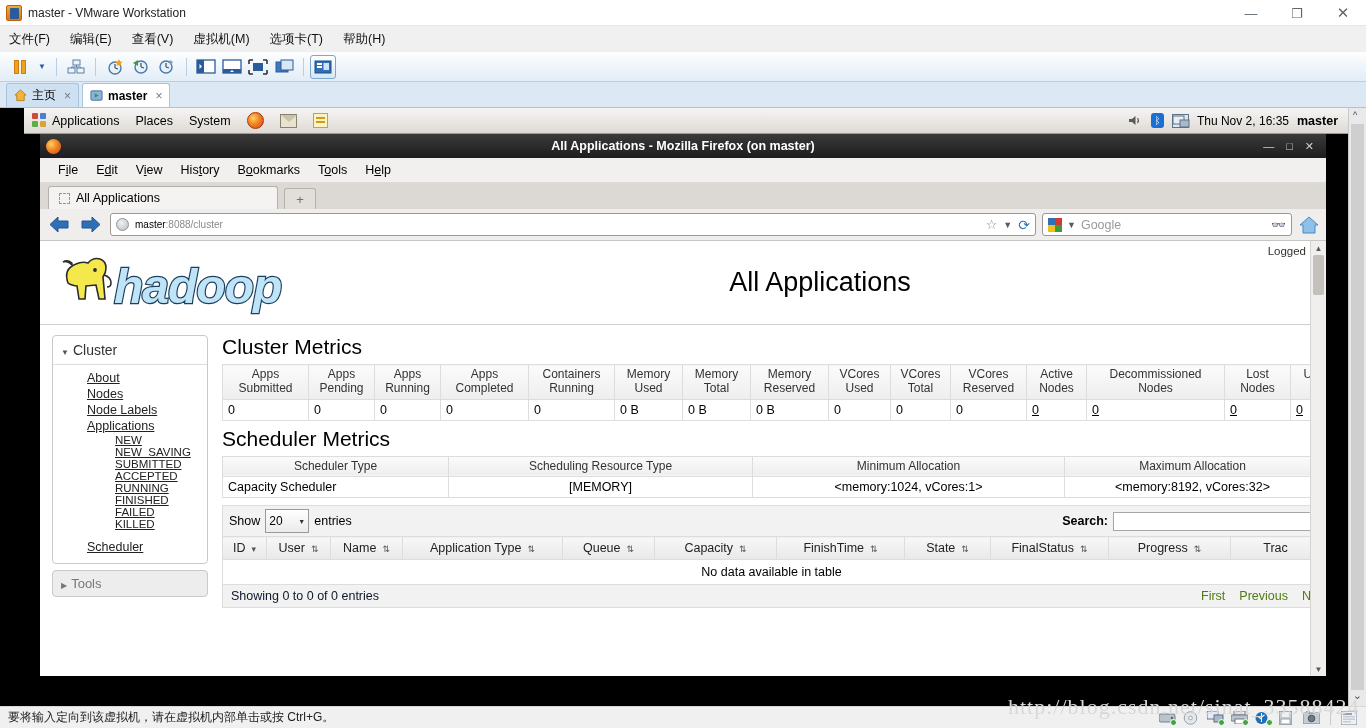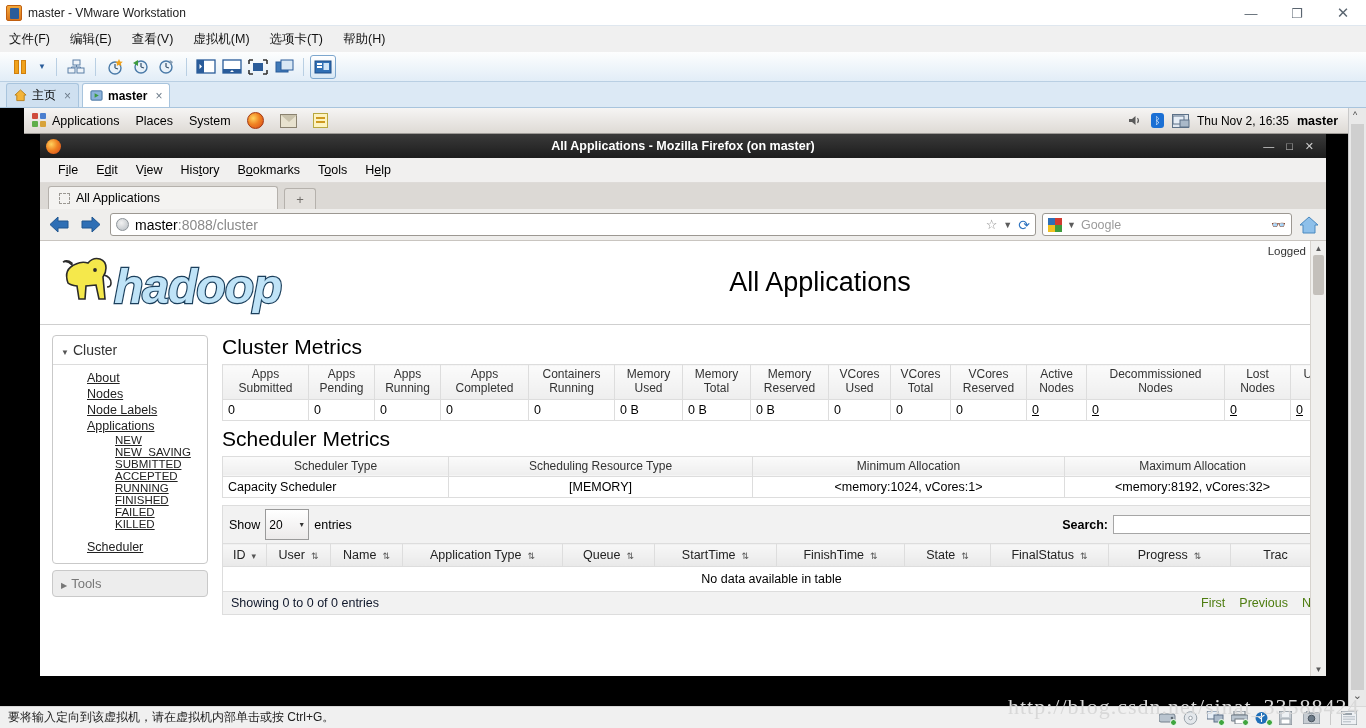--- a/index.html
+++ b/index.html
@@ -125,21 +125,21 @@
   .ff-navbar { height:32px; background:#efeeec; display:flex; align-items:center;
                gap:6px; padding:0 6px; border-bottom:1px solid #c9c5c0; }
   .navarrow { width:26px; height:22px; display:flex; align-items:center;
               justify-content:center; }
   .urlbar { flex:1; height:23px; background:#fff; border:1px solid #9c9892;
             border-radius:3px; display:flex; align-items:center; gap:6px;
             padding:0 5px; }
   .globe { width:13px;height:13px;border-radius:50%;
            background:radial-gradient(circle at 40% 35%,#f2f2f2,#b6bcc2);
            border:1px solid #8d9499; }
-  .urltext { font-size:14px; color:#8a8a8a; }
+  .urltext { font-size:10px; color:#8a8a8a; }
   .urltext b { color:#000; font-weight:normal; }
   .urlbar-right { margin-left:auto; display:flex; align-items:center; gap:6px; }
   .star { color:#8d8d8d; font-size:13px; }
   .chev { color:#5c5c5c; font-size:9px; }
   .reload { color:#2f74c0; font-size:14px; }
   .searchbar { width:250px; height:23px; background:#fff; border:1px solid #9c9892;
                border-radius:3px; display:flex; align-items:center; gap:5px;
                padding:0 5px; }
   .gicon { width:14px;height:14px;position:relative;}
   .sch-ph { font-size:12.5px; color:#9a9a9a; }
@@ -198,21 +198,21 @@
   table.hd td { border:1px solid #ddd; font-size:12.5px; color:#000;
                 padding:3px 5px; text-align:left; background:#fff; }
   table.hd td.ctr { text-align:center; }
   td a.lnk, .lnk { color:#000; text-decoration:underline; }
 
   
   .dt-wrap { width:1098px; margin-top:7px; }
   .dt-top { display:flex; align-items:center; background:#f2f2f2;
             border:1px solid #ddd; border-bottom:none; padding:3px 6px; }
   .dt-show { font-size:12.5px; color:#000; display:flex; align-items:center; gap:5px; }
-  .dt-select { height:31px; min-width:44px; border:1px solid #9a9a9a;
+  .dt-select { height:24px; min-width:44px; border:1px solid #9a9a9a;
                background:linear-gradient(#ffffff,#eceaea); font-size:12px;
                display:flex; align-items:center; padding:0 3px; gap:6px; }
   .dt-select .cv { font-size:7px; color:#333; margin-left:auto; }
   .dt-search { margin-left:auto; display:flex; align-items:center; gap:5px;
                font-size:12.5px; font-weight:bold; }
   .dt-search-input { width:200px; height:19px; background:#fff;
                      border:1px solid #a6a6a6; }
   table.apps { border-collapse:collapse; width:1098px; table-layout:fixed; }
   table.apps th { background:linear-gradient(#f7f7f7,#e9e9e9); border:1px solid #ddd;
                   font-size:12.5px; font-weight:normal; color:#222; padding:4px 6px;
@@ -716,21 +716,21 @@
                     <col style="width:122px">
                       <col style="width:90px">
                   </colgroup>
                   <thead>
                       <tr>
                     <th><span>ID</span><span class="sortarrows">▾</span></th>
                     <th><span>User</span><span class="sortarrows">⇅</span></th>
                     <th><span>Name</span><span class="sortarrows">⇅</span></th>
                     <th><span>Application Type</span><span class="sortarrows">⇅</span></th>
                     <th><span>Queue</span><span class="sortarrows">⇅</span></th>
-                    <th><span>StartTime</span><span class="sortarrows">⇅</span></th>
+                    <th><span>Capacity</span><span class="sortarrows">⇅</span></th>
                     <th><span>FinishTime</span><span class="sortarrows">⇅</span></th>
                     <th><span>State</span><span class="sortarrows">⇅</span></th>
                     <th><span>FinalStatus</span><span class="sortarrows">⇅</span></th>
                     <th><span>Progress</span><span class="sortarrows">⇅</span></th>
                     <th><span>Trac</span></th>
                   </tr>
                     </thead>
                   <tbody>
                       <tr>
                     <td class="nodata" colspan="11">No data available in table</td>

